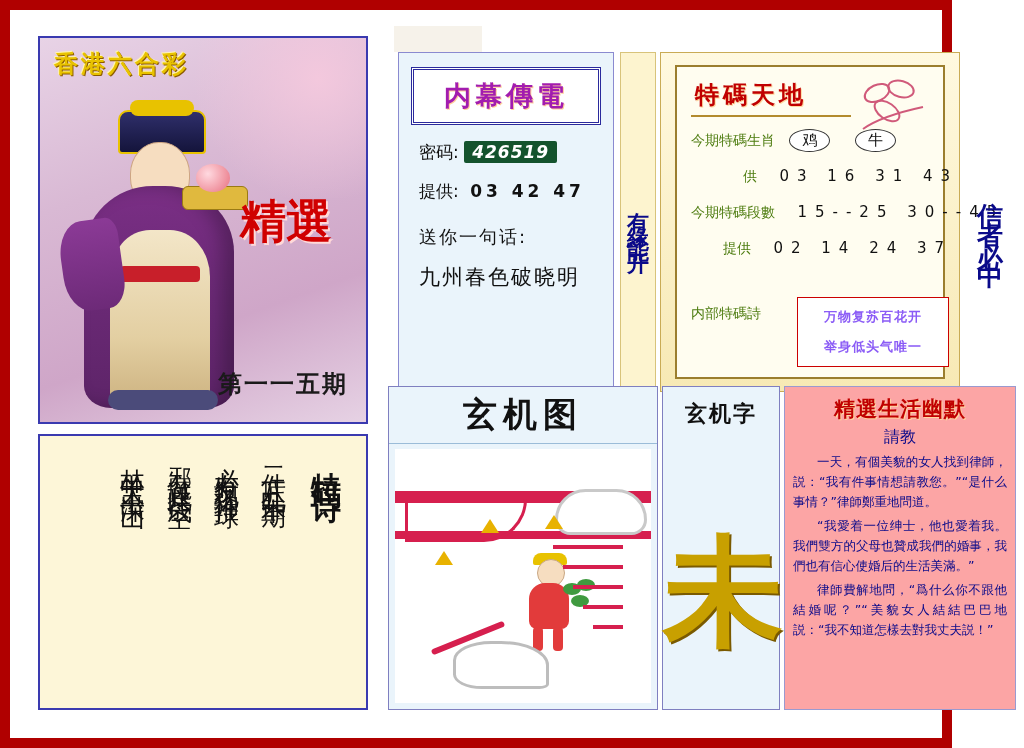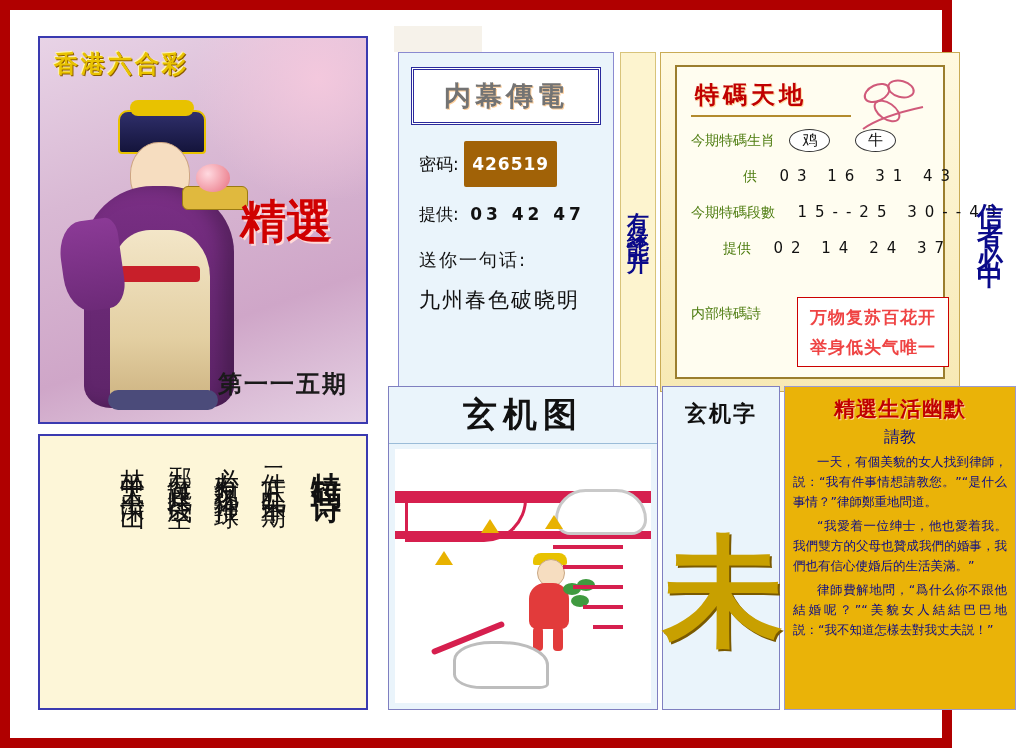--- a/index.html
+++ b/index.html
@@ -132,27 +132,27 @@
   #inside{
     left:378px;top:32px;width:216px;height:340px;
     border:1px solid #8a8ad0;background:#eaf4fb;
   }
   #inside .hdr{
     margin:14px 12px 8px 12px;height:52px;
     border:3px double #2a2a9c;background:#fff;
     display:flex;align-items:center;justify-content:center;
   }
   #inside .hdr span{
-    font-size:27px;font-weight:bold;color:#737373;letter-spacing:4px;
+    font-size:27px;font-weight:bold;color:#a21caf;letter-spacing:4px;
     text-shadow:1px 1px 0 #ffcf9a;
   }
   #inside .row{margin:16px 0 0 20px;font-size:17px;color:#111;}
   #inside .code{
-    display:inline-block;background:#a16207;color:#fff;
-    padding:13px 8px;font-weight:bold;letter-spacing:1px;border-radius:2px;
+    display:inline-block;background:#14532d;color:#fff;
+    padding:1px 8px;font-weight:bold;letter-spacing:1px;border-radius:2px;font-style:italic;
   }
   #inside .nums{font-weight:bold;letter-spacing:4px;margin-left:6px;}
   #inside .sent{
     margin:22px 0 0 20px;font-size:18px;color:#111;letter-spacing:2px;
   }
 
   
   #strip1{
     left:600px;top:32px;width:36px;height:340px;
     background:#fdf4cf;border:1px solid #d8c37a;
@@ -192,21 +192,21 @@
     display:inline-block;border:1px solid #333;border-radius:50%;
     padding:1px 12px;margin:0 10px;background:#fff;font-size:15px;
   }
   #tema .vals{margin-left:18px;letter-spacing:8px;font-size:15px;}
   #tema .poembox{
     position:absolute;left:120px;top:230px;width:150px;height:68px;
     border:1px solid #c00;background:#fff;
     display:flex;flex-direction:column;justify-content:center;align-items:center;
   }
   #tema .poembox div{
-    font-size:17px;color:#ef4444;font-weight:bold;letter-spacing:1px;line-height:30px;
+    font-size:13px;color:#8b5cf6;font-weight:bold;letter-spacing:1px;line-height:30px;
   }
 
   
   #strip2{
     left:948px;top:24px;width:46px;height:356px;
     display:flex;align-items:center;justify-content:center;
   }
   #strip2 .v{
     writing-mode:vertical-rl;text-orientation:upright;
     font-size:26px;font-weight:bold;color:#0a0a8a;letter-spacing:20px;
@@ -281,21 +281,21 @@
   }
   #xzi .big{
     position:absolute;left:0;right:0;top:150px;text-align:center;
     font-size:120px;font-weight:bold;color:#c8a000;line-height:110px;
     text-shadow:2px 2px 0 #7a5a00;
   }
 
   
   #humor{
     left:764px;top:366px;width:232px;height:324px;
-    border:1px solid #9a9ad0;background:#eab308;
+    border:1px solid #9a9ad0;background:#fca5a5;
   }
   #humor .h1{
     margin:8px 0 0 0;text-align:center;
     font-size:21px;font-weight:bold;color:#c00000;letter-spacing:1px;
     text-shadow:1px 1px 0 #ffd9a0;
   }
   #humor .h2{
     margin:4px 0 2px 0;text-align:center;
     font-size:16px;font-weight:normal;color:#0a0a8a;
   }

